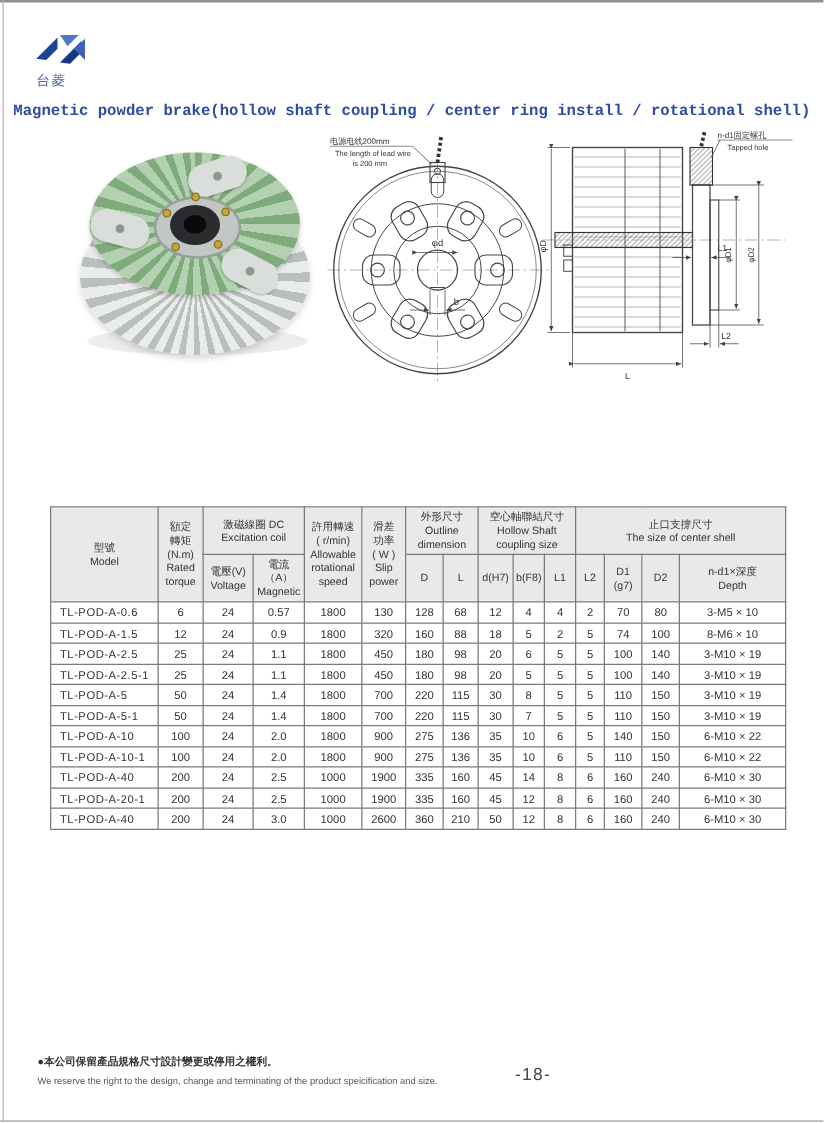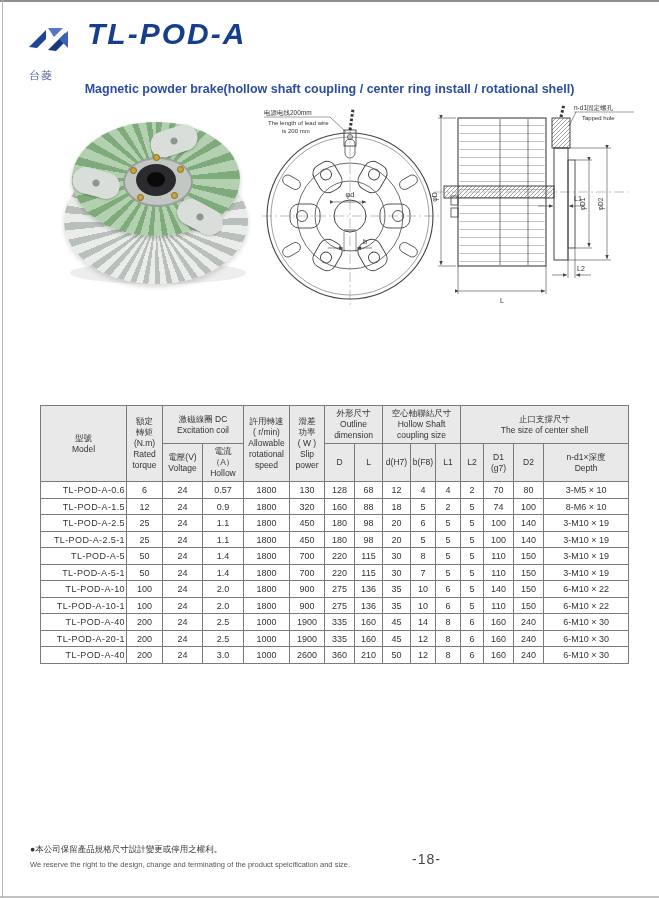--- a/index.html
+++ b/index.html
@@ -4,26 +4,26 @@
 <style>
   html,body{margin:0;padding:0;background:#fff;}
   .page{position:relative;width:659px;height:898px;background:#ffffff;
         font-family:"Liberation Sans",sans-serif;overflow:hidden;}
   .edge-top{position:absolute;left:0;top:0;width:100%;height:2px;background:#8f8f8f;}
   .edge-bottom{position:absolute;left:0;bottom:0;width:100%;height:2px;background:#c2c2c2;}
   .edge-left{position:absolute;left:2px;top:0;width:1px;height:100%;background:#b5b5b5;}
 
   
   .logo{position:absolute;left:27px;top:23px;}
-  .brand{position:absolute;left:29px;top:68px;font-size:11px;color:#55659c;letter-spacing:1px;}
+  .brand{position:absolute;left:29px;top:57px;font-size:11px;color:#55659c;letter-spacing:1px;}
   .title{position:absolute;left:87px;top:17px;font-size:30px;font-weight:bold;font-style:italic;
          color:#153e8d;letter-spacing:2px;}
   .sub-zh{position:absolute;left:73px;top:53px;font-size:16.5px;font-weight:bold;color:#153e8d;}
   .sub-en{position:absolute;left:0;top:82px;width:100%;text-align:center;font-size:12.5px;
-          font-weight:bold;color:#2c4da0;}
+          font-weight:bold;color:#2c4da0;font-family:Liberation Mono, monospace;}
 
   
   .photo{position:absolute;left:58px;top:112px;width:200px;height:185px;}
   .photo div{position:absolute;}
   .ph-shadow{left:12px;top:150px;width:176px;height:22px;border-radius:50%;background:rgba(0,0,0,.07);}
   .ph-drum{left:6px;top:46px;width:184px;height:126px;border-radius:50%;
     background:repeating-conic-gradient(#b9bfba 0deg 5deg,#e9ece9 5deg 11deg);
     box-shadow:0 3px 5px rgba(0,0,0,.15);}
   .ph-plate{left:14px;top:10px;width:168px;height:114px;border-radius:50%;
     background:repeating-conic-gradient(#7fab7c 0deg 6deg,#b3d0b0 6deg 14deg);
@@ -47,44 +47,43 @@
   .ln{stroke:#444;fill:none;}
   .cl{stroke:#999;stroke-width:.6;stroke-dasharray:10 3 2 3;fill:none;}
 
   
   .spec-table{position:absolute;left:40px;top:405px;width:588px;border-collapse:collapse;
               table-layout:fixed;border:1px solid #555;}
   .spec-table th,.spec-table td{border:1px solid #7a7a7a;text-align:center;color:#333;overflow:hidden;}
   .spec-table th{background:#e9e9e9;font-size:8.5px;font-weight:normal;white-space:pre-line;
                  line-height:1.3;padding:2px 1px;vertical-align:middle;}
   .spec-table td{font-size:9px;height:15.5px;padding:0 1px;background:#fff;}
-  .spec-table td.model-col{text-align:right;padding-left:7px;letter-spacing:.4px;}
+  .spec-table td.model-col{text-align:left;padding-left:7px;letter-spacing:.4px;}
 
   
   .footnote{position:absolute;left:30px;top:844px;color:#333;}
-  .footnote .zh{font-size:8.5px;font-weight:normal;}
+  .footnote .zh{font-size:8.5px;font-weight:bold;}
   .footnote .en{font-size:7.5px;color:#555;margin-top:4px;}
   .pageno{position:absolute;left:412px;top:851px;font-size:14px;color:#444;letter-spacing:1px;}
 </style>
 </head>
 <body>
 
 <div class="page">
   <div class="edge-top"></div>
   <div class="edge-bottom"></div>
   <div class="edge-left"></div>
 
   <svg class="logo" width="54" height="36" viewBox="0 0 54 36">
     <path d="M2 24 L19 7 L19 16 L10 25 Z" fill="#1d4497"></path>
     <path d="M21 5 L36 5 L27 14 Z" fill="#5578c6"></path>
     <path d="M21 27 L38 10 L38 19 L29 28 Z" fill="#16387e"></path>
     <path d="M41 8 L41 25 L32 16 Z" fill="#3c63b4"></path>
   </svg>
   <div class="brand">台菱</div>
-  <div class="title">TL-POD-A</div>
   <div class="sub-en">Magnetic powder brake(hollow shaft coupling / center ring install / rotational shell)</div>
 
   <div class="photo">
     <div class="ph-shadow"></div>
     <div class="ph-drum"></div>
     <div class="ph-plate"></div>
     <div class="ph-lobe ph-lobe1"></div>
     <div class="ph-lobe ph-lobe2"></div>
     <div class="ph-lobe ph-lobe3"></div>
     <div class="ph-hub"></div>
@@ -243,21 +242,21 @@
         <th colspan="3">空心軸聯結尺寸
 Hollow Shaft
 coupling size</th>
         <th colspan="4">止口支撐尺寸
 The size of center shell</th>
       </tr>
       <tr>
         <th>電壓(V)
 Voltage</th>
         <th>電流（A）
-Hollow</th>
+Magnetic</th>
         <th>D</th>
         <th>L</th>
         <th>d(H7)</th>
         <th>b(F8)</th>
         <th>L1</th>
         <th>L2</th>
         <th>D1
 (g7)</th>
         <th>D2</th>
         <th>n-d1×深度

